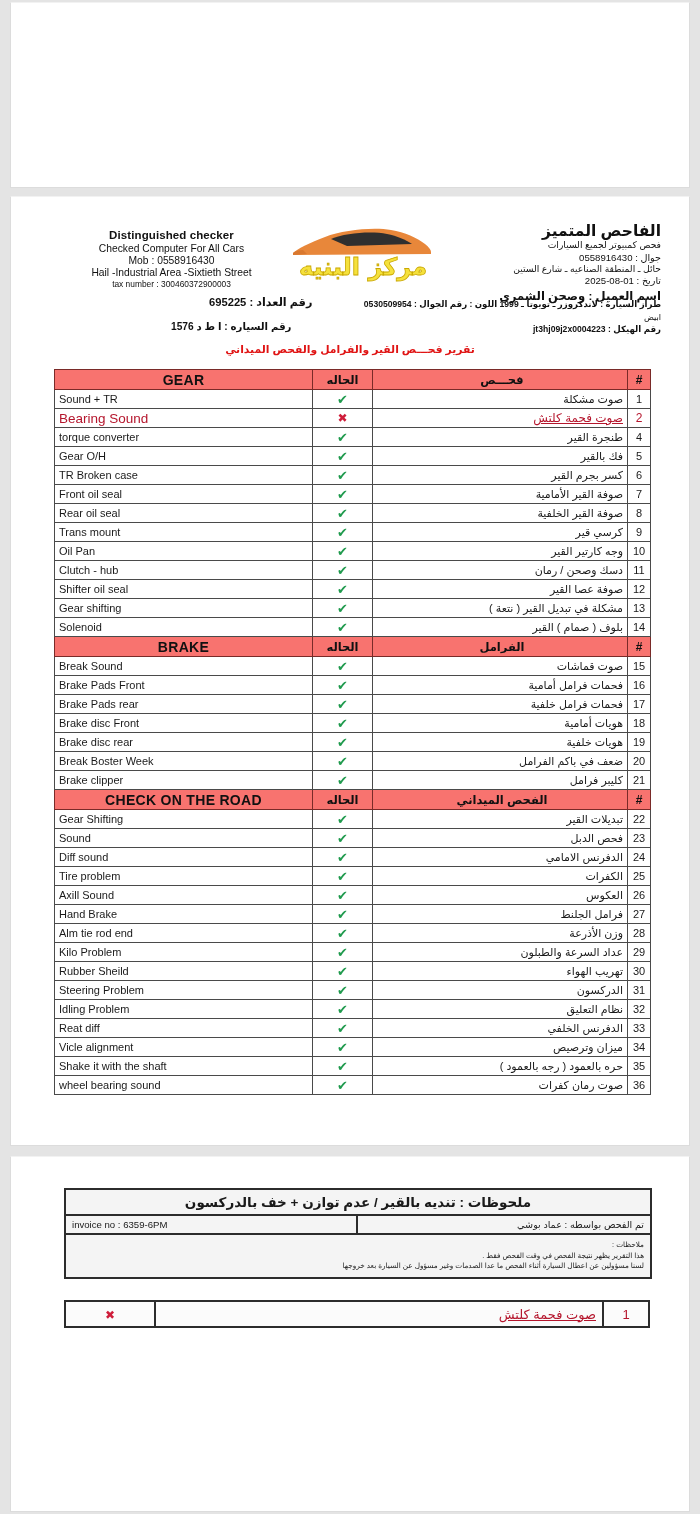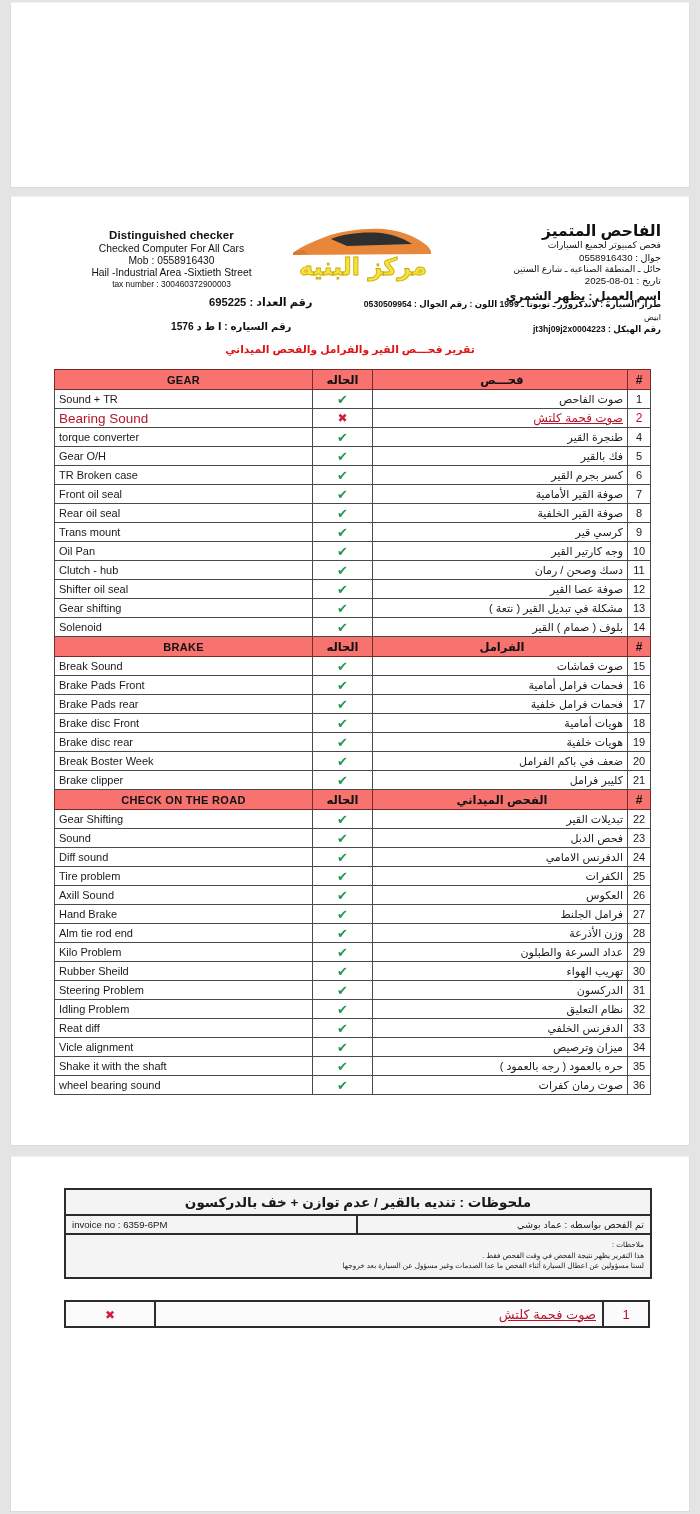--- a/index.html
+++ b/index.html
@@ -100,21 +100,21 @@
   td.st { text-align: center; }
   td.ar { text-align: right; direction: rtl; font-size: 10px; padding-right: 6px; }
   td.no { text-align: center; font-size: 11px; }
 
   tr.sect td {
     background: #f8736f;
     font-weight: bold;
     height: 20px;
     border: 1px solid #7a2a28;
   }
-  tr.sect td.en { text-align: center; font-size: 11px; color: #111; letter-spacing: .3px; }
+  tr.sect td.en { text-align: center; font-size: 14px; color: #111; letter-spacing: .3px; }
   tr.sect td.st { font-size: 11.5px; color: #111; }
   tr.sect td.ar { text-align: center; font-size: 11.5px; color: #111; padding-right: 0; }
   tr.sect td.no { font-size: 12px; color: #111; }
 
   .ok  { color: #1f9a4d; font-size: 13px; font-weight: bold; }
   .bad { color: #cf1d3a; font-size: 12px; font-weight: bold; }
 
   tr.flag td.en { color: #b5162d; font-size: 13.5px; }
   tr.flag td.ar { color: #b5162d; font-size: 12px; text-decoration: underline; }
   tr.flag td.no { color: #b5162d; font-size: 12px; }
@@ -208,21 +208,21 @@
           </g>
         </svg>
       </div>
 
       <div class="hdr-right">
         <div class="r1">الفاحص المتميز</div>
         <div class="r2">فحص كمبيوتر لجميع السيارات</div>
         <div class="r3">جوال : 0558916430</div>
         <div class="r4">حائل ـ المنطقة الصناعيه ـ شارع الستين</div>
         <div class="r5">تاريخ : 01-08-2025</div>
-        <div class="r6">اسم العميل : يظهر الشمري</div>
+        <div class="r6">اسم العميل : وصحن الشمري</div>
       </div>
 
       <div class="veh">
         <div class="veh-row veh-b v-model">طراز السيارة : لاندكروزر ـ تويوتا ـ 1999  اللون :   رقم الجوال : 0530509954</div>
         <div class="veh-row v-white">ابيض</div>
         <div class="veh-row veh-b v-vin">رقم الهيكل : jt3hj09j2x0004223</div>
         <div class="veh-row v-odo">رقم العداد : 695225</div>
         <div class="veh-row v-plate">رقم السياره : ا ط د 1576</div>
       </div>
 
@@ -239,21 +239,21 @@
       <tbody id="chk-body">
           <tr class="sect">
             <td class="en">GEAR</td>
             <td class="st">الحاله</td>
             <td class="ar">فحـــص</td>
             <td class="no">#</td>
           </tr>
           <tr>
             <td class="en">Sound + TR</td>
             <td class="st"><span class="ok">✔</span></td>
-            <td class="ar">صوت الفاحص</td>
+            <td class="ar">صوت مشكلة</td>
             <td class="no">1</td>
           </tr>
           <tr class="flag">
             <td class="en">Bearing Sound</td>
             <td class="st"><span class="bad">✖</span></td>
             <td class="ar">صوت فحمة كلتش</td>
             <td class="no">2</td>
           </tr>
           <tr>
             <td class="en">torque converter</td>

